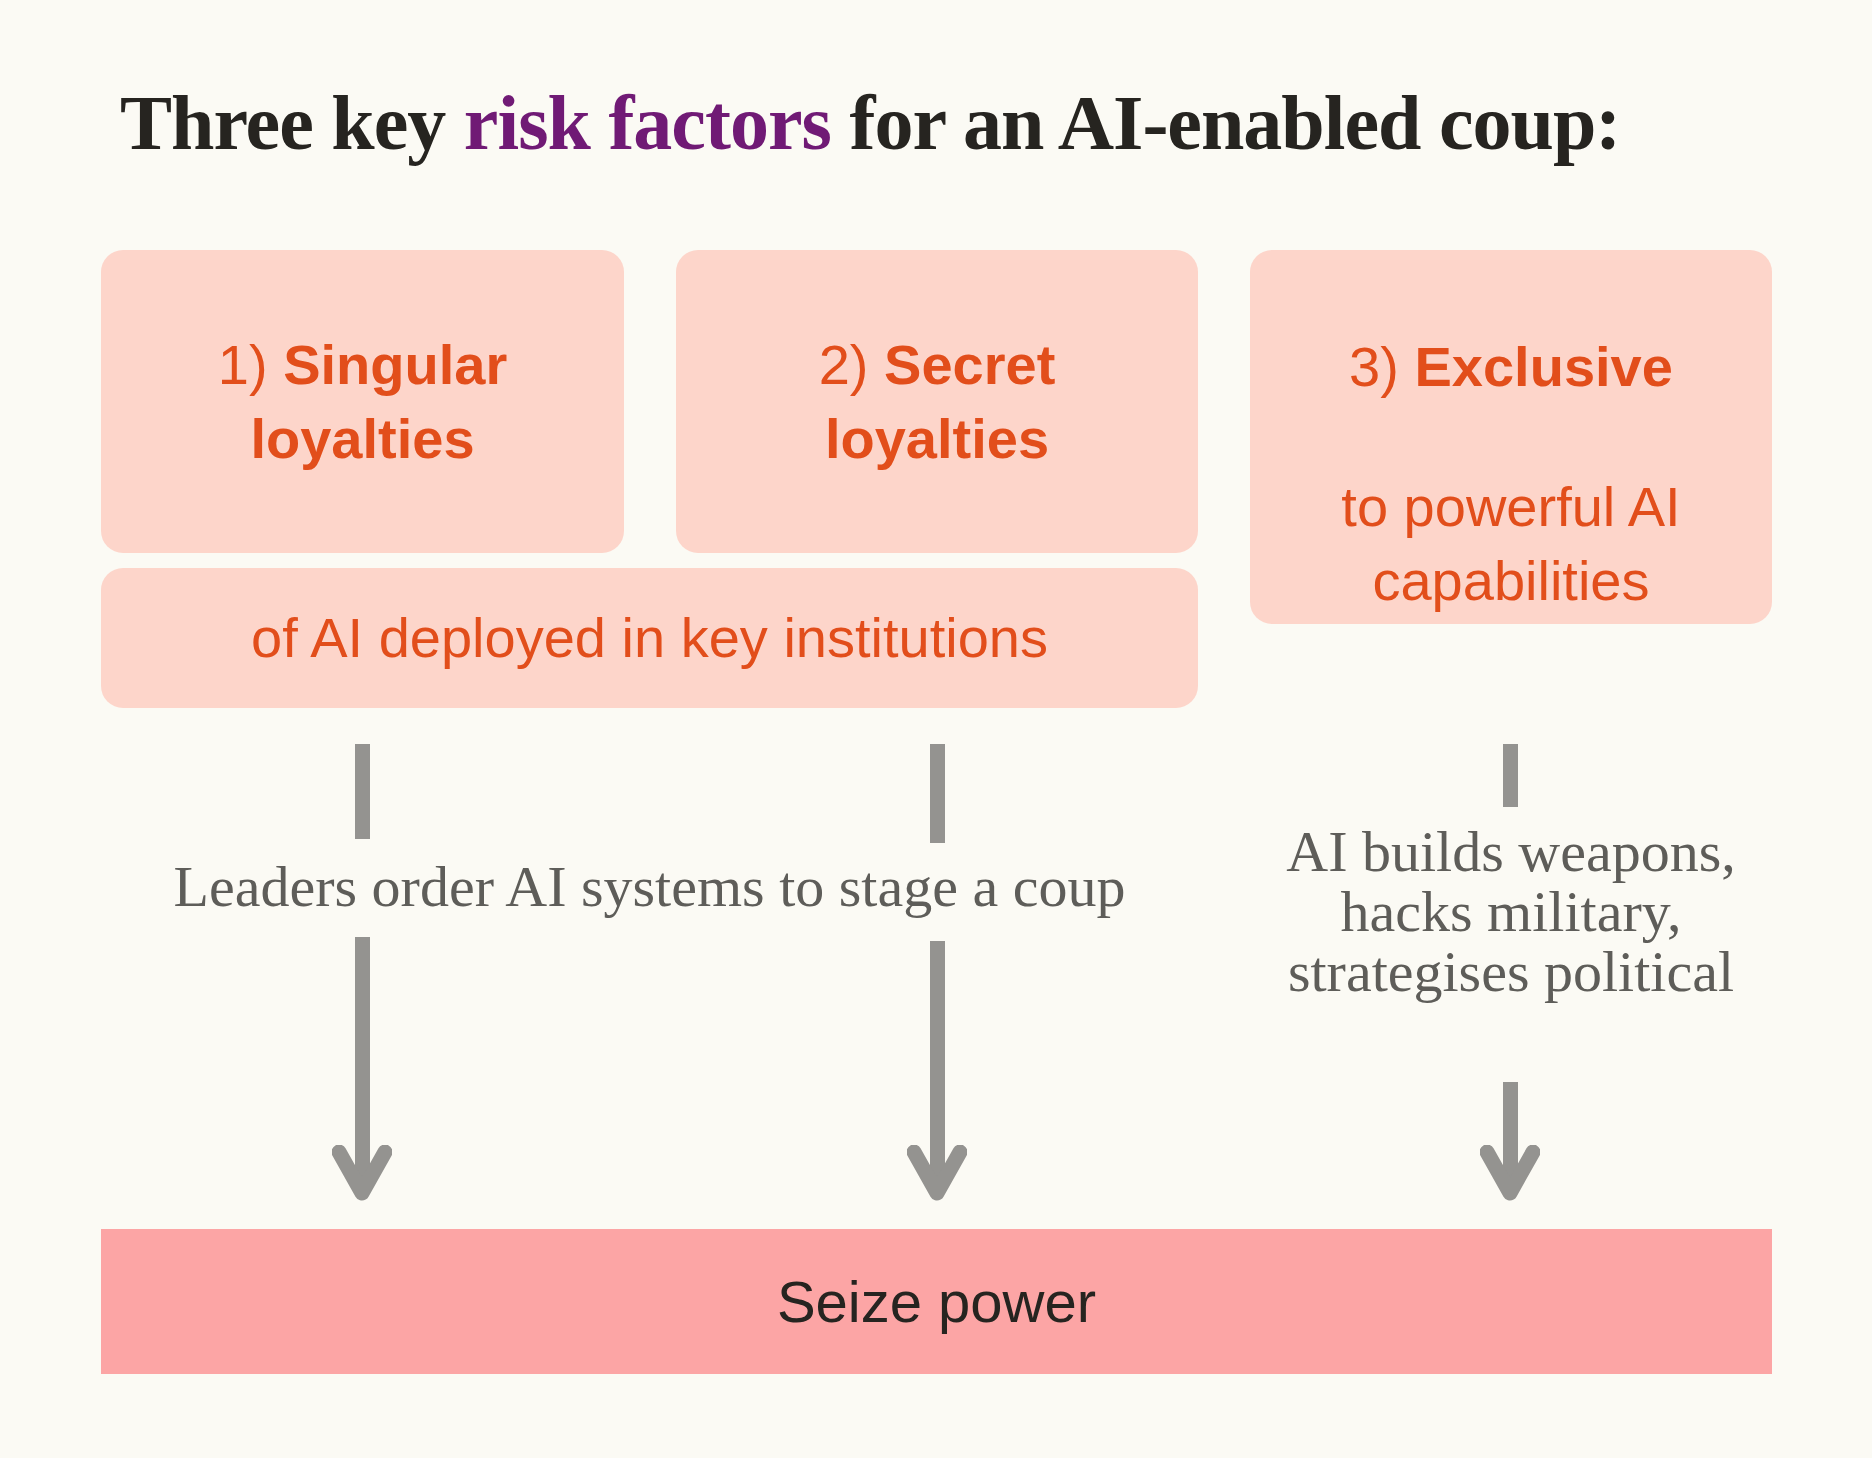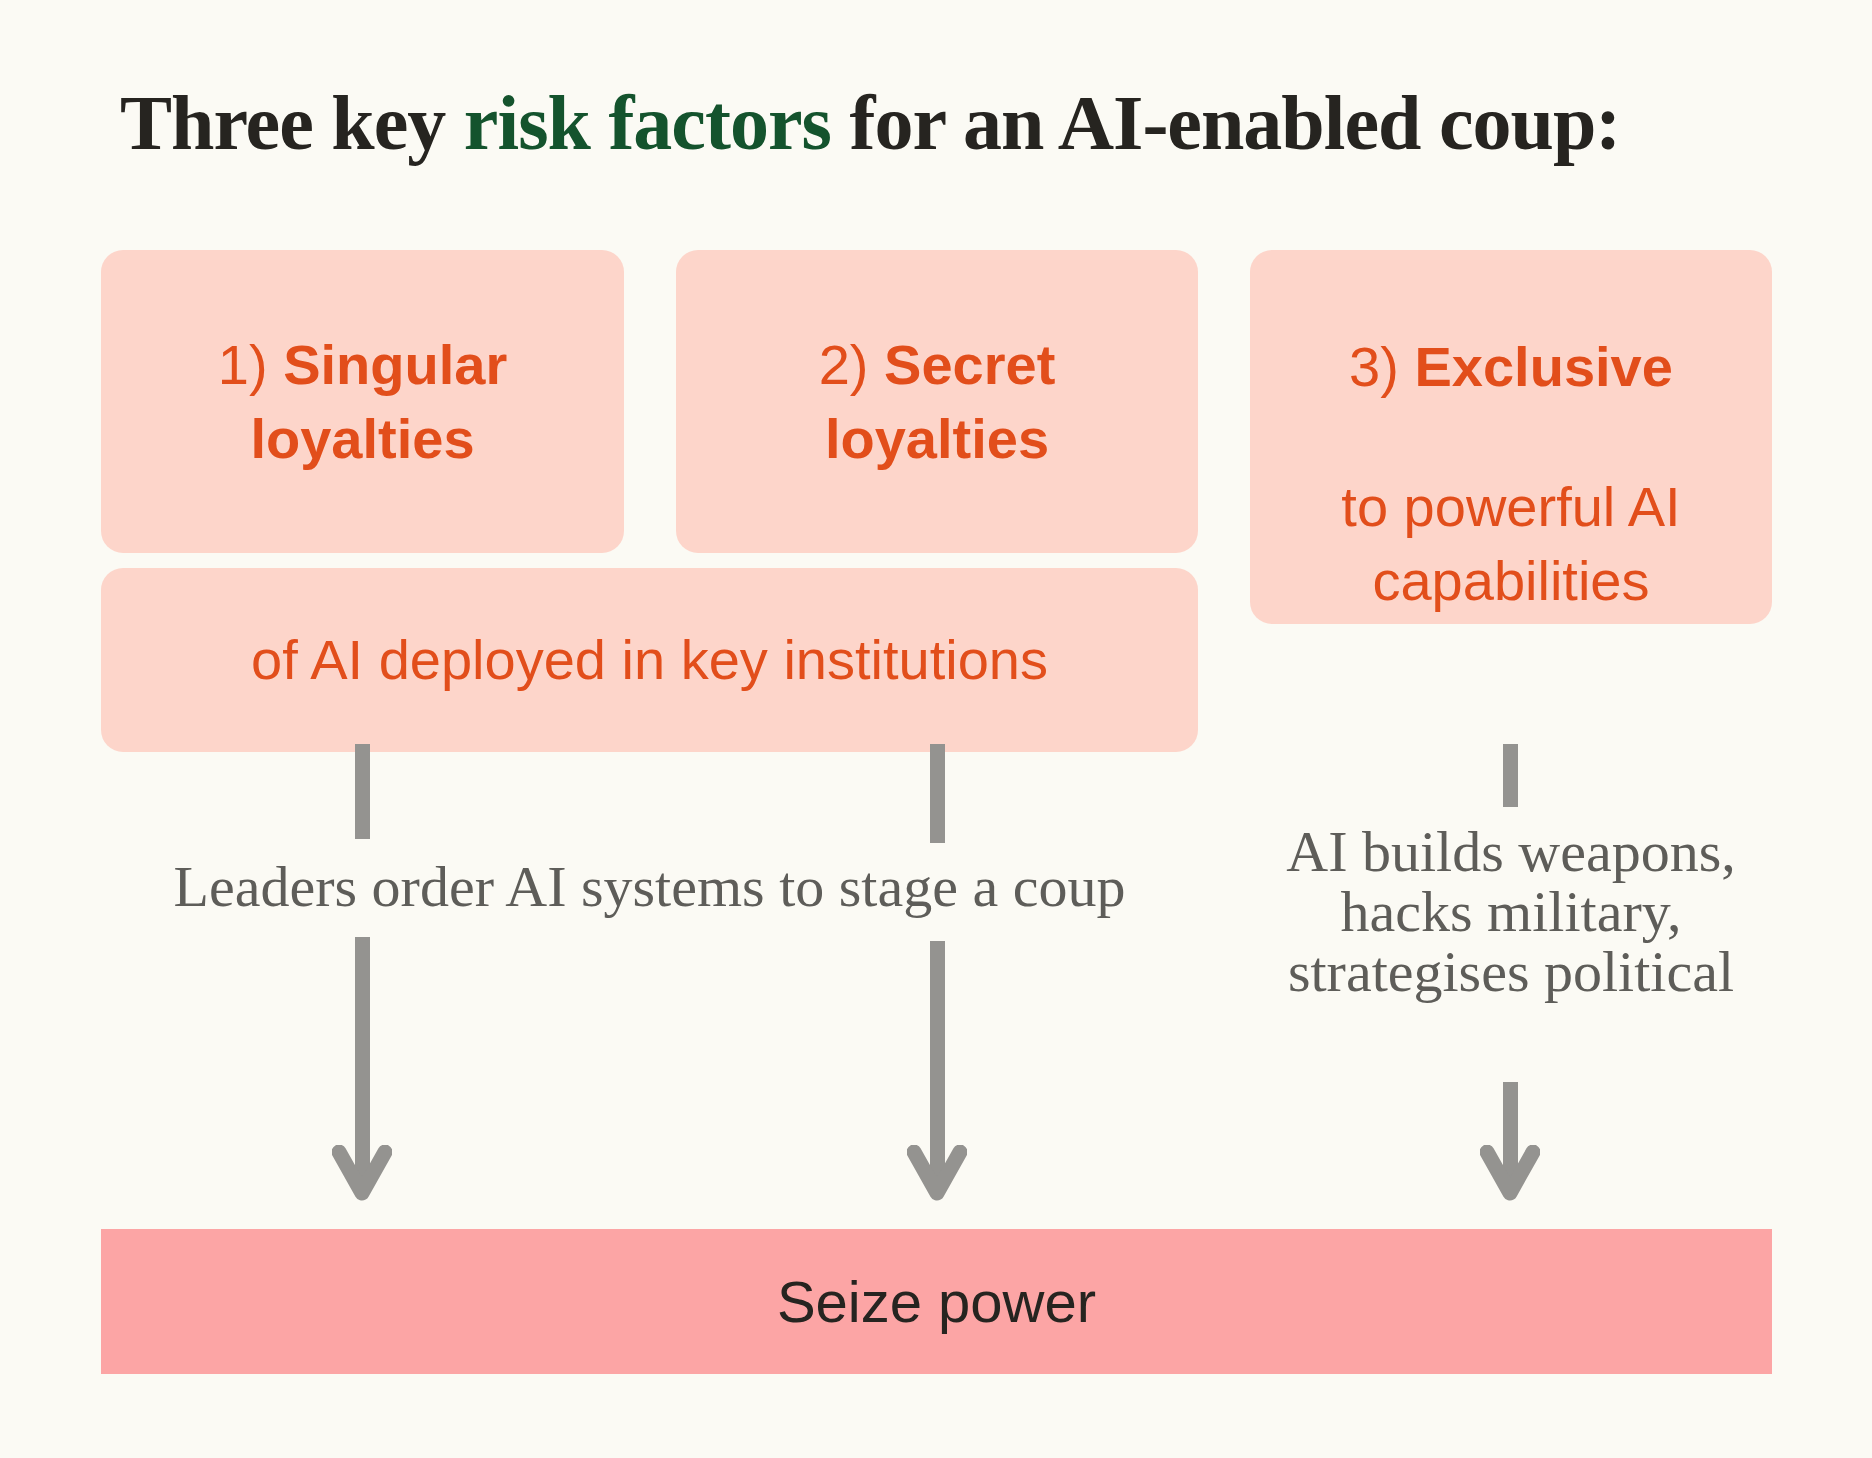--- a/index.html
+++ b/index.html
@@ -1,19 +1,19 @@
 <!DOCTYPE html>
 <html><head>
 <meta charset="utf-8">
 <style>
   html, body { margin:0; padding:0; }
   body { width:1872px; height:1458px; background:#FBFAF4; position:relative; overflow:hidden; }
   .abs { position:absolute; }
   .title { left:120px; top:78px; font-family:"Liberation Serif","DejaVu Serif",serif; font-size:78px; font-weight:700; color:#262420; letter-spacing:-1px; white-space:nowrap; }
-  .title .hl { color:#14532d; }
+  .title .hl { color:#701a75; }
   .box { background:#FDD5CA; border-radius:22px; color:#E24E1B; font-family:"Liberation Sans","DejaVu Sans",sans-serif; text-align:center; display:flex; flex-direction:column; justify-content:center; align-items:center;margin-top:8px; }
   .box .num { font-weight:400; }
   .box .bold { font-weight:700; }
   .head { font-size:56px; line-height:74px; }
   .sub { font-size:56px; line-height:74px; font-weight:400; }
   .stem { background:#949390; width:15px; }
   .serif { font-family:"Liberation Serif","DejaVu Serif",serif; color:#5E5D59; text-align:center; }
   .seize { background:#fca5a5; color:#262420; font-family:"Liberation Sans","DejaVu Sans",sans-serif; font-size:58px; display:flex; justify-content:center; align-items:center; }
 </style>
 </head>
@@ -24,21 +24,21 @@
 <div class="abs box" style="left:101px; top:242px; width:523px; height:303px;">
   <div class="head"><span class="num">1)</span> <span class="bold">Singular</span></div>
   <div class="head bold">loyalties</div>
 </div>
 
 <div class="abs box" style="left:676px; top:242px; width:522px; height:303px;">
   <div class="head"><span class="num">2)</span> <span class="bold">Secret</span></div>
   <div class="head bold">loyalties</div>
 </div>
 
-<div class="abs box" style="left:101px; top:560px; width:1097px; height:184px;">
+<div class="abs box" style="left:101px; top:560px; width:1097px; height:140px;">
   <div class="sub">of AI deployed in key institutions</div>
 </div>
 
 <div class="abs box" style="left:1250px; top:242px; width:522px; height:374px; justify-content:flex-start;">
   <div style="height:80px"></div>
   <div class="head"><span class="num">3)</span> <span class="bold">Exclusive</span></div>
   <div style="height:66px"></div>
   <div class="sub">to powerful AI</div>
   <div class="sub">capabilities</div>
 </div>

